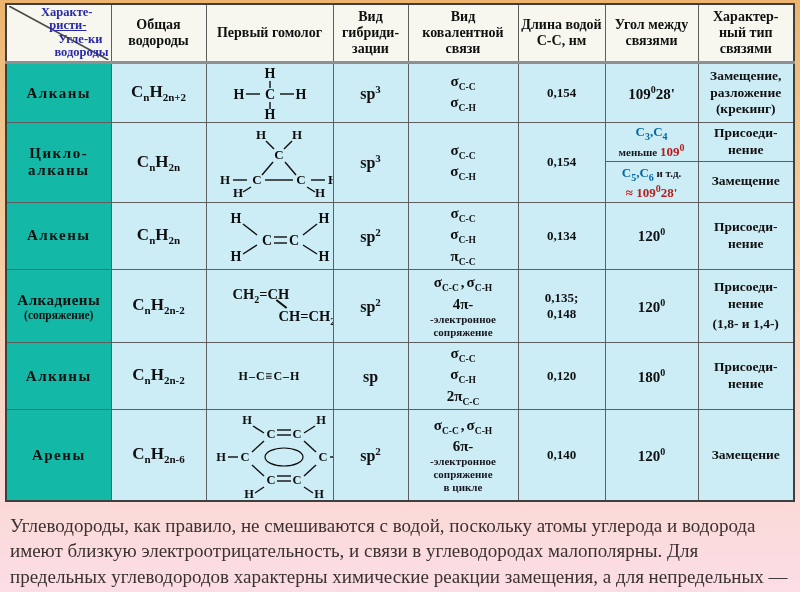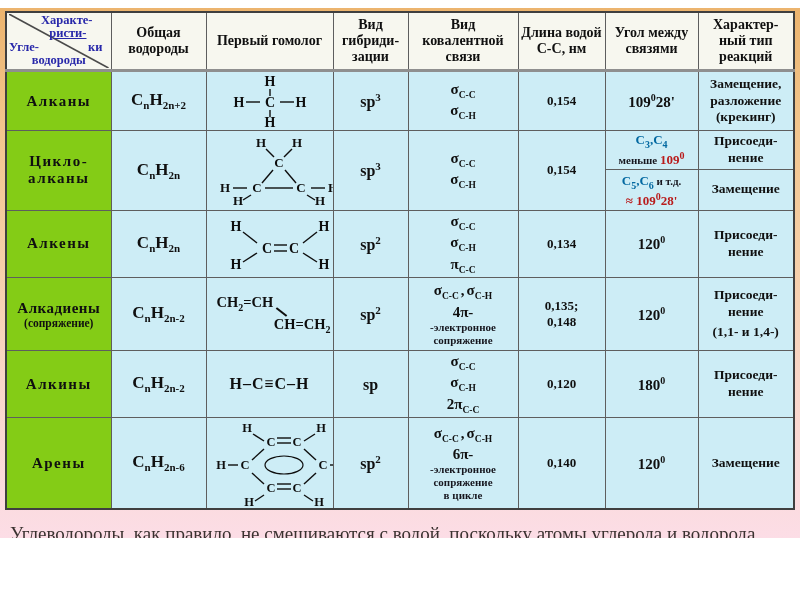--- a/index.html
+++ b/index.html
@@ -1,66 +1,65 @@
 <!DOCTYPE html>
 <html lang="ru"><head>
 <meta charset="utf-8">
 <style>
   html,body{margin:0;padding:0;}
   .page{
-    width:800px;height:530px;overflow:hidden;position:relative;
+    width:800px;height:592px;overflow:hidden;position:relative;
     background:linear-gradient(180deg,#ecb46e 0%,#f2c58c 22%,#f6cfa8 48%,#f9d6c8 70%,#fcdde6 100%);
     font-family:"Liberation Serif","DejaVu Serif",serif;
-    margin-top:8px;
   }
   table.hc{
     border-collapse:collapse;table-layout:fixed;width:788px;
     margin:3px auto 0;background:#f8f8f0;border:2px solid #3f3f3f;
   }
   table.hc td{
     border:1px solid #5e5e5e;text-align:center;vertical-align:middle;
     padding:1px 2px;overflow:hidden;color:#101010;
   }
   tr.hdr td{
     background:#f7f7ef;font-weight:bold;font-size:14px;line-height:1.12;
     border-bottom:3px solid #8f8f8f;
   }
-  td.lbl{background:#84cc16;font-weight:bold;font-size:15px;letter-spacing:1.5px;}
+  td.lbl{background:#14b8a6;font-weight:bold;font-size:15px;letter-spacing:1.5px;}
   td.lbl .sub-label{font-size:11.5px;letter-spacing:0;font-weight:bold;}
   td.data{background:#cdedf6;}
   .formula{font-weight:bold;font-size:17px;color:#1d1da0;}
   .formula sub{font-size:11px;}
   .hyb{font-weight:bold;font-size:16px;color:#1d1da0;}
   .hyb sup{font-size:11px;}
   .val{font-weight:bold;font-size:13px;color:#1d1da0;}
   .angle{font-weight:bold;font-size:15px;color:#b91c1c;white-space:nowrap;}
   .angle sup{font-size:10px;}
   .react{font-weight:bold;font-size:13.5px;line-height:1.25;}
   .bond{font-weight:bold;font-size:15px;line-height:1.2;color:#16161e;}
   .bond sub{font-size:9.5px;}
   .bond .sep{margin:0 2px;}
   .small{font-size:11px;font-weight:bold;color:#16161e;}
   .bluebold{font-weight:bold;color:#0369a1;}
   .bluebold sub{font-size:10px;}
   .corner-wrap{position:relative;width:100%;height:54px;}
   .corner-svg{position:absolute;left:0;top:0;width:100%;height:100%;}
   .c-line{position:relative;font-size:12.5px;font-weight:bold;color:#2828aa;line-height:1.06;text-align:right;}
-  .c-line.l{text-align:center;}
-  .c-line.split{display:flex;justify-content:space-between;}
+  .c-line.l{text-align:right;}
+  .c-line.split{display:flex;justify-content:flex-end;}
   .c-pad-r1{padding-right:16px;}
   .c-pad-r2{padding-right:22px;text-decoration:underline;}
   .struct-svg{display:block;margin:0 auto;}
   .struct-svg text{font-family:"Liberation Serif","DejaVu Serif",serif;font-weight:bold;fill:#0e0e0e;}
   .struct-svg line{stroke:#0e0e0e;stroke-width:1.4;}
   .struct-svg ellipse{stroke:#0e0e0e;stroke-width:1.2;fill:none;}
-  .butadiene{font-weight:bold;font-size:14.5px;text-align:left;padding-left:8px;position:relative;color:#0e0e0e;}
+  .butadiene{font-weight:bold;font-size:14.5px;text-align:left;padding-left:24px;position:relative;color:#0e0e0e;}
   .butadiene sub{font-size:10px;}
   .bd-l2{margin-left:46px;margin-top:3px;text-align:right;}
   .bd-bond{position:absolute;left:66px;top:17px;width:13px;height:2px;background:#0e0e0e;transform:rotate(38deg);}
-  .acetylene{font-weight:bold;font-size:16px;color:#0e0e0e;letter-spacing:1px;white-space:nowrap;}
+  .acetylene{font-weight:bold;font-size:12px;color:#0e0e0e;letter-spacing:1px;white-space:nowrap;}
   .footer{
     width:784px;margin:11px auto 0;font-size:19px;line-height:1.33;
     color:#3a3230;text-align:left;padding-left:4px;
   }
 </style>
 </head>
 <body>
 
 <div class="page">
 
@@ -91,21 +90,21 @@
           </div>
           <div class="c-line l">водороды</div>
         </div>
       </td>
       <td>Общая водороды</td>
       <td>Первый гомолог</td>
       <td>Вид гибриди-зации</td>
       <td>Вид ковалентной связи</td>
       <td>Длина водой С-С, нм</td>
       <td>Угол между связями</td>
-      <td>Характер-ный тип реакций</td>
+      <td>Характер-ный тип связями</td>
     </tr>
 
     <tr style="height:58px">
       <td class="lbl">Алканы</td>
       <td class="data formula"><span>C</span><sub>n</sub><span>H</span><sub>2n+2</sub></td>
       <td class="data">
         <svg class="struct-svg" width="90" height="56" viewBox="0 0 90 56">
           <text x="45" y="13" font-size="14" text-anchor="middle">H</text>
           <line x1="45" y1="16" x2="45" y2="23"></line>
           <text x="14" y="34" font-size="14" text-anchor="middle">H</text>
@@ -238,21 +237,21 @@
         <div class="small">сопряжение</div>
       </td>
       <td class="data val">
         <div>0,135;</div>
         <div>0,148</div>
       </td>
       <td class="data angle"><span>120</span><sup>0</sup></td>
       <td class="data react">
         <div>Присоеди-</div>
         <div>нение</div>
-        <div style="margin-top:3px">(1,1- и 1,4-)</div>
+        <div style="margin-top:3px">(1,8- и 1,4-)</div>
       </td>
     </tr>
 
     <tr style="height:59px">
       <td class="lbl">Алкины</td>
       <td class="data formula"><span>C</span><sub>n</sub><span>H</span><sub>2n-2</sub></td>
       <td class="data">
             <div class="acetylene">H–C≡C–H</div>
           </td>
       <td class="data hyb"><span>sp</span><sup></sup></td>

